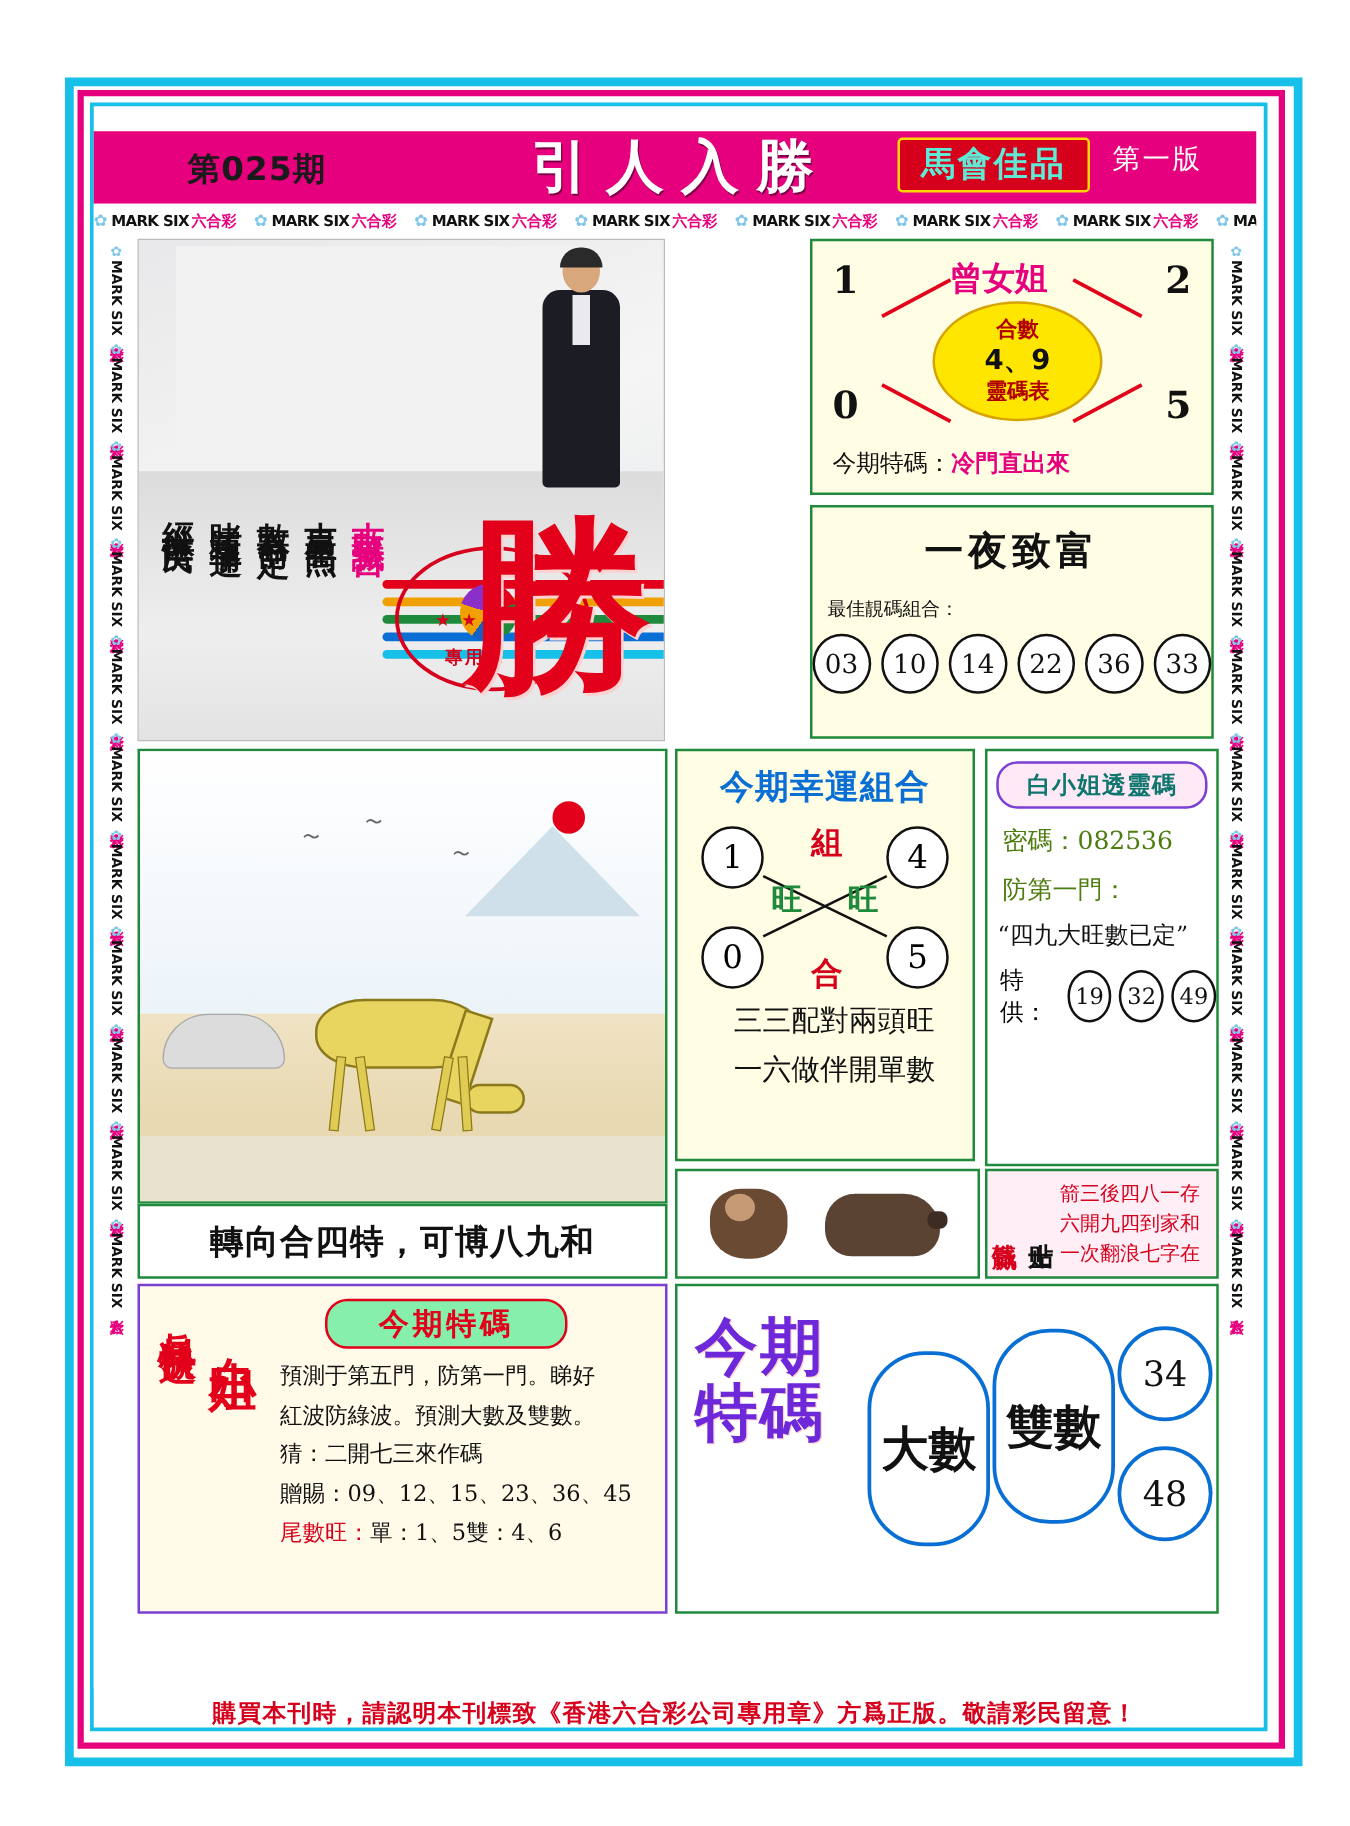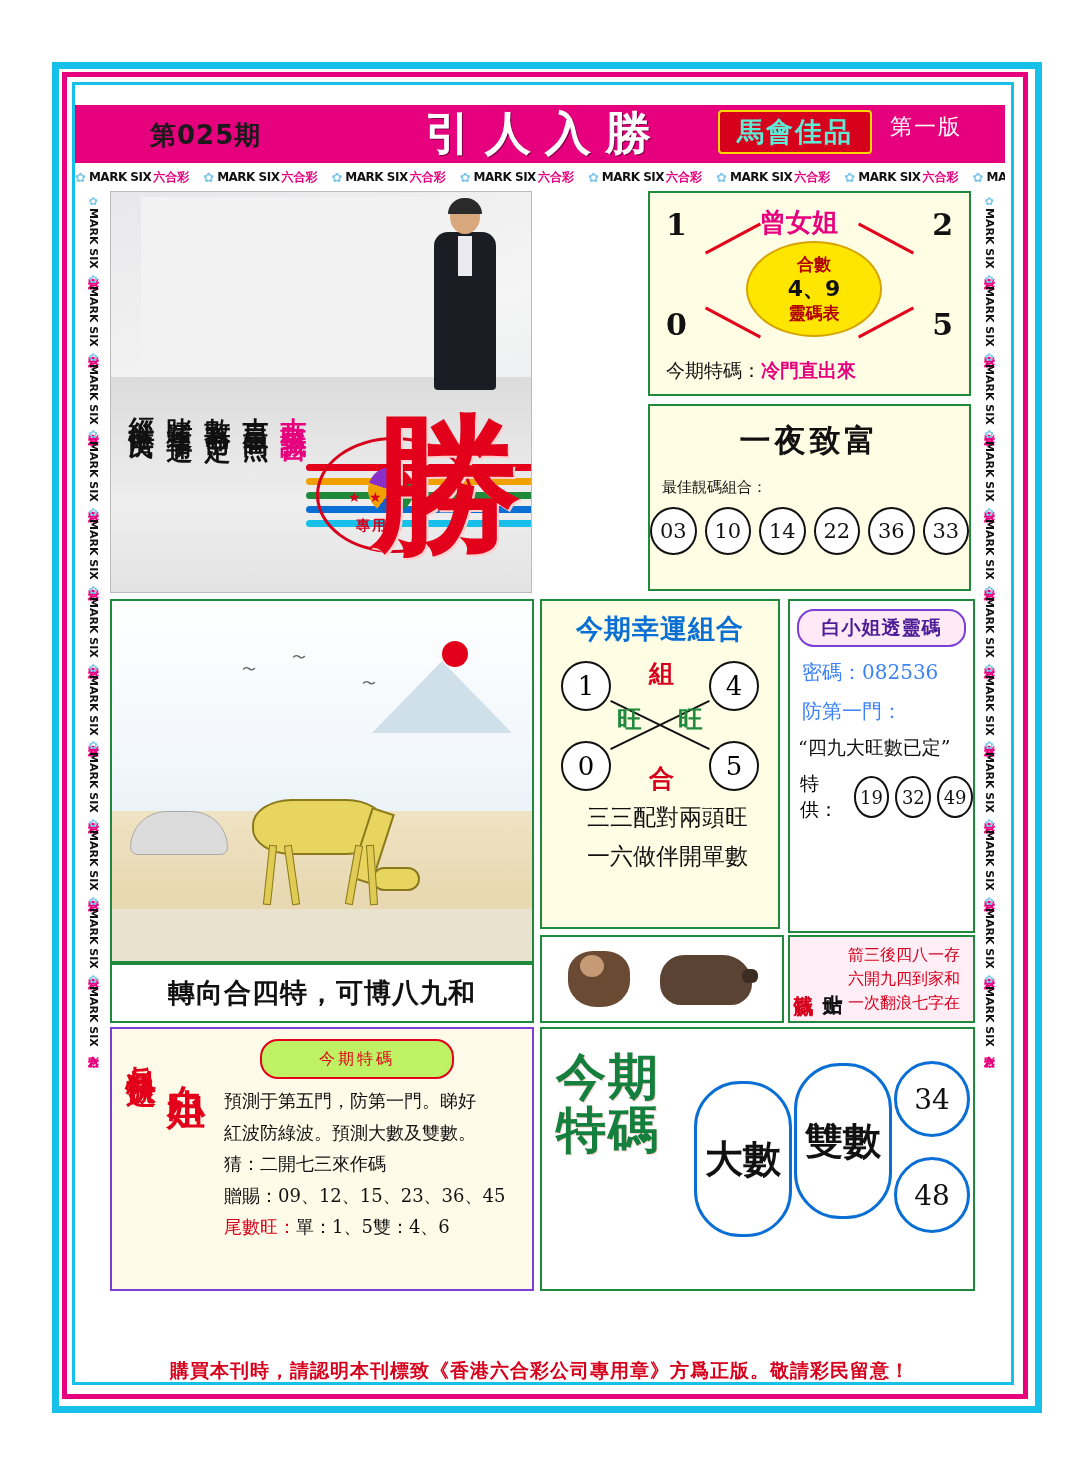--- a/index.html
+++ b/index.html
@@ -109,42 +109,42 @@
   .cnum{position:absolute;width:46px;height:46px;border-radius:50%;border:2px solid #111;display:flex;align-items:center;justify-content:center;font-size:26px;font-family:"DejaVu Serif","Liberation Serif",serif;background:#fff;}
   .cmid{position:absolute;font-size:25px;font-weight:bold;font-family:"DejaVu Serif","Liberation Serif",serif;}
   .cline{position:absolute;width:110px;height:2px;background:#111;left:52px;top:69px;}
   .c-foot{text-align:center;font-size:23px;color:#111;font-family:"DejaVu Serif","Liberation Serif",serif;margin-top:6px;line-height:1.45;padding-left:15px;}
   .animalbox{position:absolute;left:430px;top:744px;width:240px;height:84px;border:2px solid #1f8a3b;background:#fff;overflow:hidden;}
   .monkey{position:absolute;left:26px;top:14px;width:62px;height:56px;border-radius:40% 40% 46% 46%;background:#6b4a33;}
   .monkey .face{position:absolute;left:12px;top:4px;width:24px;height:22px;border-radius:50%;background:#c79a76;}
   .pig{position:absolute;left:118px;top:18px;width:92px;height:50px;border-radius:30px 36px 26px 26px;background:#5b4334;}
   .pig .snout{position:absolute;left:82px;top:14px;width:16px;height:14px;border-radius:6px;background:#3d2c21;}
   .rightmid{position:absolute;left:678px;top:408px;width:183px;height:330px;border:2px solid #1f8a3b;background:#fff;}
-  .d-title{margin:8px auto 0;width:165px;height:34px;border:2px solid #7b3fd4;border-radius:17px;background:#ffe9f6;display:flex;align-items:center;justify-content:center;color:#4c1d95;font-weight:bold;font-size:19px;font-family:"DejaVu Serif","Liberation Serif",serif;letter-spacing:1px;}
-  .d-line{font-size:20px;color:#3b82f6;font-family:"DejaVu Serif","Liberation Serif",serif;margin:12px 16px 0 12px;}
+  .d-title{margin:8px auto 0;width:165px;height:34px;border:2px solid #7b3fd4;border-radius:17px;background:#ffe9f6;display:flex;align-items:center;justify-content:center;color:#0f766e;font-weight:bold;font-size:19px;font-family:"DejaVu Serif","Liberation Serif",serif;letter-spacing:1px;}
+  .d-line{font-size:20px;color:#4d7c0f;font-family:"DejaVu Serif","Liberation Serif",serif;margin:12px 16px 0 12px;}
   .d-poem{font-size:19px;color:#111;font-family:"DejaVu Serif","Liberation Serif",serif;margin:10px 0 0 8px;}
   .d-balls{display:flex;gap:6px;align-items:center;margin:10px 0 0 10px;}
   .d-balls .ball{width:38px;height:38px;font-size:18px;}
   .box-e{position:absolute;left:678px;top:744px;width:183px;height:84px;border:2px solid #1f8a3b;background:#ffeef6;display:flex;}
   .e-left{width:58px;display:flex;align-items:center;justify-content:center;gap:2px;}
   .e-left span{writing-mode:vertical-rl;font-size:20px;font-weight:bold;font-family:"DejaVu Serif","Liberation Serif",serif;}
   .e-right{flex:1;display:flex;flex-direction:column;justify-content:center;}
   .e-right span{font-size:16px;color:#d6001c;font-family:"DejaVu Serif","Liberation Serif",serif;line-height:1.5;}
 
   
   .box-f{position:absolute;left:0px;top:836px;width:420px;height:260px;border:2px solid #7b3fd4;background:#fffbe8;}
   .f-vert{position:absolute;left:8px;top:12px;writing-mode:vertical-rl;text-orientation:upright;font-size:30px;font-weight:bold;color:#e2001a;font-family:"DejaVu Serif","Liberation Serif",serif;letter-spacing:4px;}
   .f-vert2{position:absolute;left:48px;top:26px;writing-mode:vertical-rl;text-orientation:upright;font-size:38px;font-weight:bold;color:#e2001a;font-family:"DejaVu Serif","Liberation Serif",serif;letter-spacing:4px;}
-  .f-title{position:absolute;left:148px;top:10px;width:190px;height:36px;border:2px solid #e2001a;border-radius:18px;background:#bef264;display:flex;align-items:center;justify-content:center;color:#e2001a;font-weight:normal;font-size:16px;font-family:"DejaVu Serif","Liberation Serif",serif;letter-spacing:3px;}
+  .f-title{position:absolute;left:148px;top:10px;width:190px;height:36px;border:2px solid #e2001a;border-radius:18px;background:#86efac;display:flex;align-items:center;justify-content:center;color:#e2001a;font-weight:bold;font-size:24px;font-family:"DejaVu Serif","Liberation Serif",serif;letter-spacing:3px;}
   .f-body{position:absolute;left:112px;top:56px;width:300px;font-size:18px;color:#111;font-family:"DejaVu Serif","Liberation Serif",serif;line-height:1.75;}
   .f-body .red{color:#d6001c;}
 
   
   .box-g{position:absolute;left:430px;top:836px;width:431px;height:260px;border:2px solid #1f8a3b;background:#fff;}
-  .g-left{position:absolute;left:14px;top:22px;font-size:50px;font-weight:bold;color:#15803d;font-family:"DejaVu Serif","Liberation Serif",serif;line-height:1.05;letter-spacing:2px;text-shadow:1px 1px 0 #ffd2d2;}
+  .g-left{position:absolute;left:14px;top:22px;font-size:50px;font-weight:bold;color:#6d28d9;font-family:"DejaVu Serif","Liberation Serif",serif;line-height:1.05;letter-spacing:2px;text-shadow:1px 1px 0 #ffd2d2;}
   .g-oval{position:absolute;width:92px;height:150px;border:3px solid #0a6fd4;border-radius:46px;display:flex;flex-direction:column;align-items:center;justify-content:center;}
   .g-oval span{font-size:38px;font-weight:bold;color:#111;font-family:"DejaVu Serif","Liberation Serif",serif;line-height:1.1;}
   .g-ball{position:absolute;width:70px;height:70px;border-radius:50%;border:3px solid #0a6fd4;display:flex;align-items:center;justify-content:center;font-size:28px;font-family:"DejaVu Serif","Liberation Serif",serif;color:#111;}
 
   
   .footer{position:absolute;left:75px;top:1351px;width:930px;height:40px;display:flex;align-items:center;justify-content:center;}
   .footer span{font-size:19px;color:#d6001c;font-weight:bold;font-family:"DejaVu Serif","Liberation Serif",serif;letter-spacing:1px;}
 </style>
 </head>
 <body>

